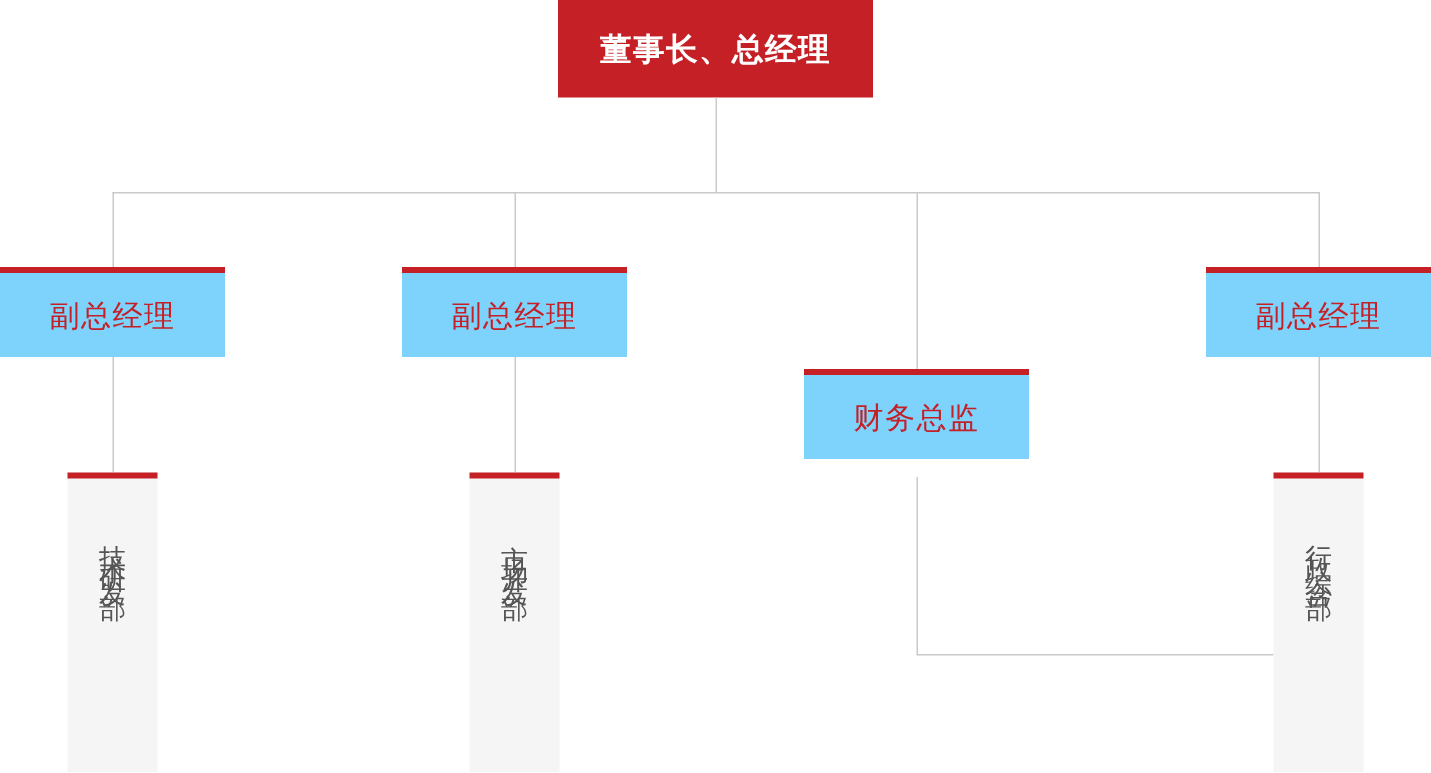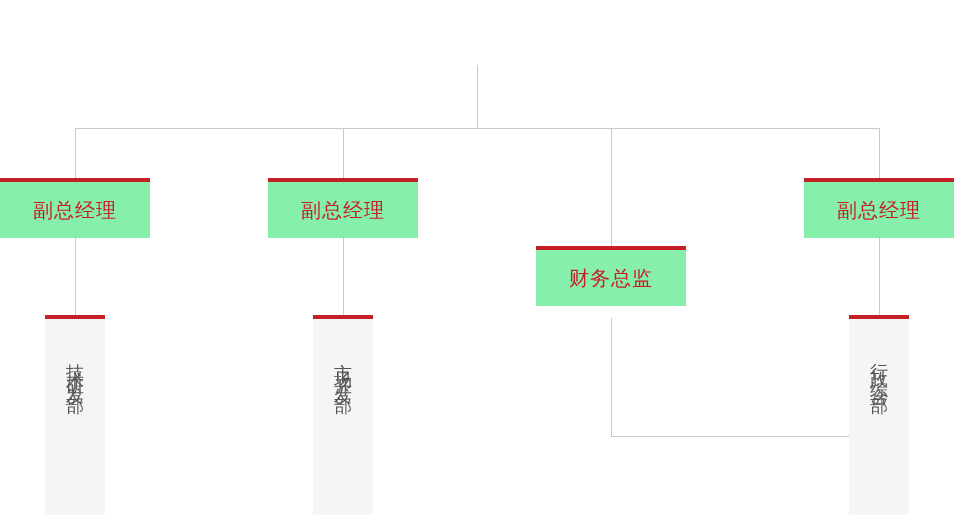--- a/index.html
+++ b/index.html
@@ -41,21 +41,21 @@
     display: flex;
     align-items: center;
     justify-content: center;
     box-sizing: border-box;
   }
 
   
   .node-mgr {
     position: absolute;
     height: 60px;
-    background: #86efac;
+    background: #7dd3fc;
     border-top: 4px solid #c42026;
     color: #c42026;
     font-size: 20px;
     letter-spacing: 1px;
     display: flex;
     align-items: center;
     justify-content: center;
     box-sizing: border-box;
   }
 
@@ -77,20 +77,21 @@
     text-orientation: upright;
     letter-spacing: 8px;
     line-height: 1;
   }
 </style>
 </head>
 <body>
 
 <div id="org-chart">
 
+  <div class="node-root">董事长、总经理</div>
 
   <div class="line vline" style="left:477px; top:65px; height:63px;"></div>
   <div class="line hline" style="left:75px; top:128px; width:805px;"></div>
 
   <div class="line vline" style="left:75px; top:128px; height:50px;"></div>
   <div class="line vline" style="left:343px; top:128px; height:50px;"></div>
   <div class="line vline" style="left:611px; top:128px; height:130px;"></div>
   <div class="line vline" style="left:879px; top:128px; height:50px;"></div>
 
   <div class="node-mgr" style="left:0px; top:178px; width:150px;">副总经理</div>

